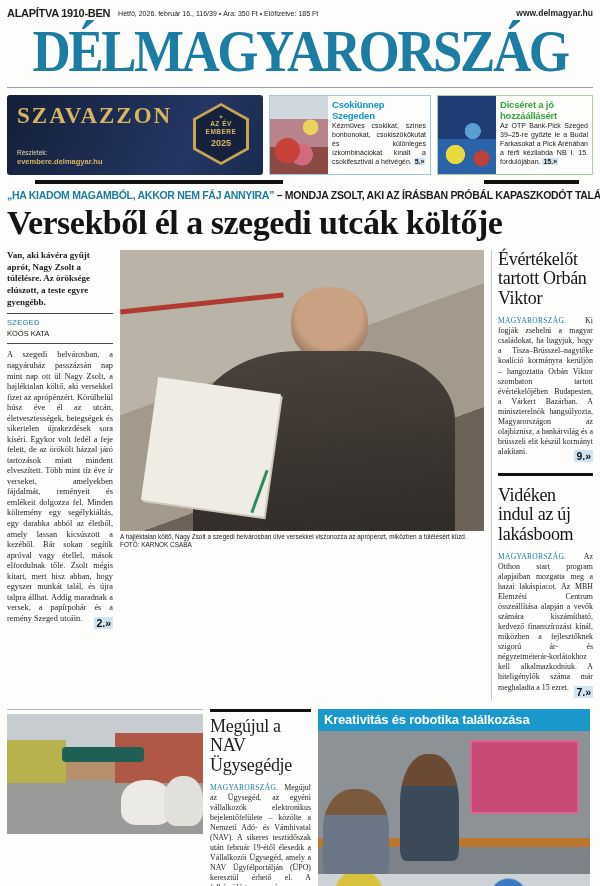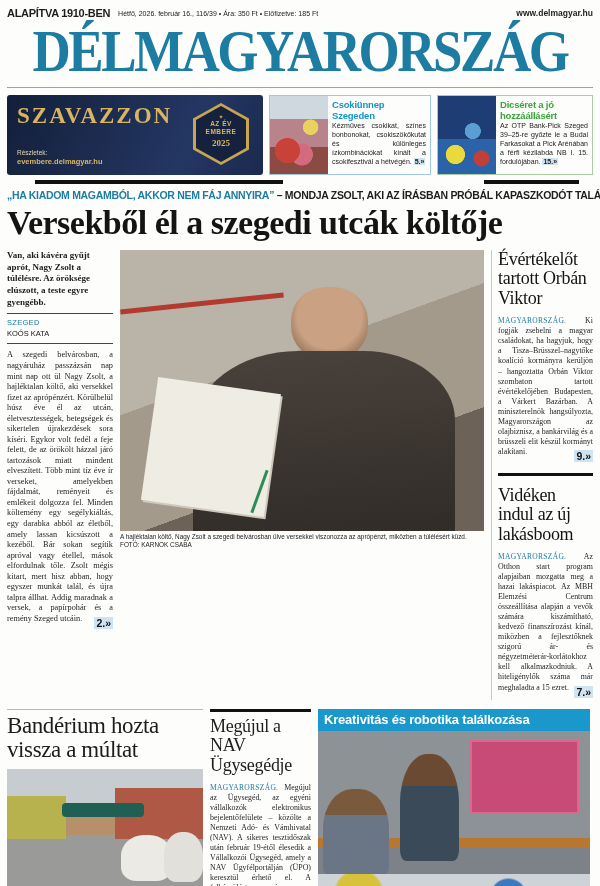--- a/index.html
+++ b/index.html
@@ -27,21 +27,21 @@
     font-size:23px; letter-spacing:2px; }
   .vote-details { position:absolute; left:10px; bottom:8px; color:#e8d9ae; font-size:6.5px; line-height:1.3; }
   .vote-url { font-weight:bold; color:#d9b562; font-size:7.5px; }
   .hex-badge { position:absolute; right:14px; top:8px; width:56px; height:62px;
     clip-path:polygon(50% 0,100% 25%,100% 75%,50% 100%,0 75%,0 25%);
     background:#c8a454; display:flex; align-items:center; justify-content:center; }
   .hex-inner { width:50px; height:56px; clip-path:polygon(50% 0,100% 25%,100% 75%,50% 100%,0 75%,0 25%);
     background:#15213d; color:#d9b562; text-align:center; padding-top:8px; }
   .hex-star { font-size:6px; line-height:1; }
   .hex-line { font-size:6.5px; font-weight:bold; letter-spacing:0.5px; line-height:1.25; }
-  .hex-year { font-size:9px; font-weight:bold; margin-top:2px;font-family:Liberation Serif, serif; }
+  .hex-year { font-size:9px; font-weight:bold; margin-top:2px; }
 
   .promo-card { display:flex; border:1px solid #9ec9de; height:80px; }
   .promo-card.green { border-color:#a9cfa0; }
   .promo-photo { width:58px; flex:none; }
   .photo-choco { background:
       radial-gradient(circle at 30% 70%, #c8423a 0 18%, transparent 19%),
       radial-gradient(circle at 70% 40%, #e9d35c 0 12%, transparent 13%),
       radial-gradient(circle at 55% 75%, #d46a7e 0 16%, transparent 17%),
       linear-gradient(180deg,#cfd8de 0 30%, #b8838b 30% 65%, #8c4a45 65% 100%); }
   .photo-handball { background:
@@ -246,21 +246,20 @@
             <span class="pgref">7.»</span>
           </div>
         </div>
       </div>
     </div>
   </div>
 
   <div class="bottom-sec">
 
     <div class="bcol1">
-      <div class="bcol1-headline">Bandérium hozta vissza a múltat</div>
       <div class="horse-photo">
         <div class="hp-bldg1"></div>
         <div class="hp-bldg2"></div>
         <div class="hp-canopy"></div>
         <div class="hp-horse1"></div>
         <div class="hp-horse2"></div>
       </div>
 
     </div>
 

